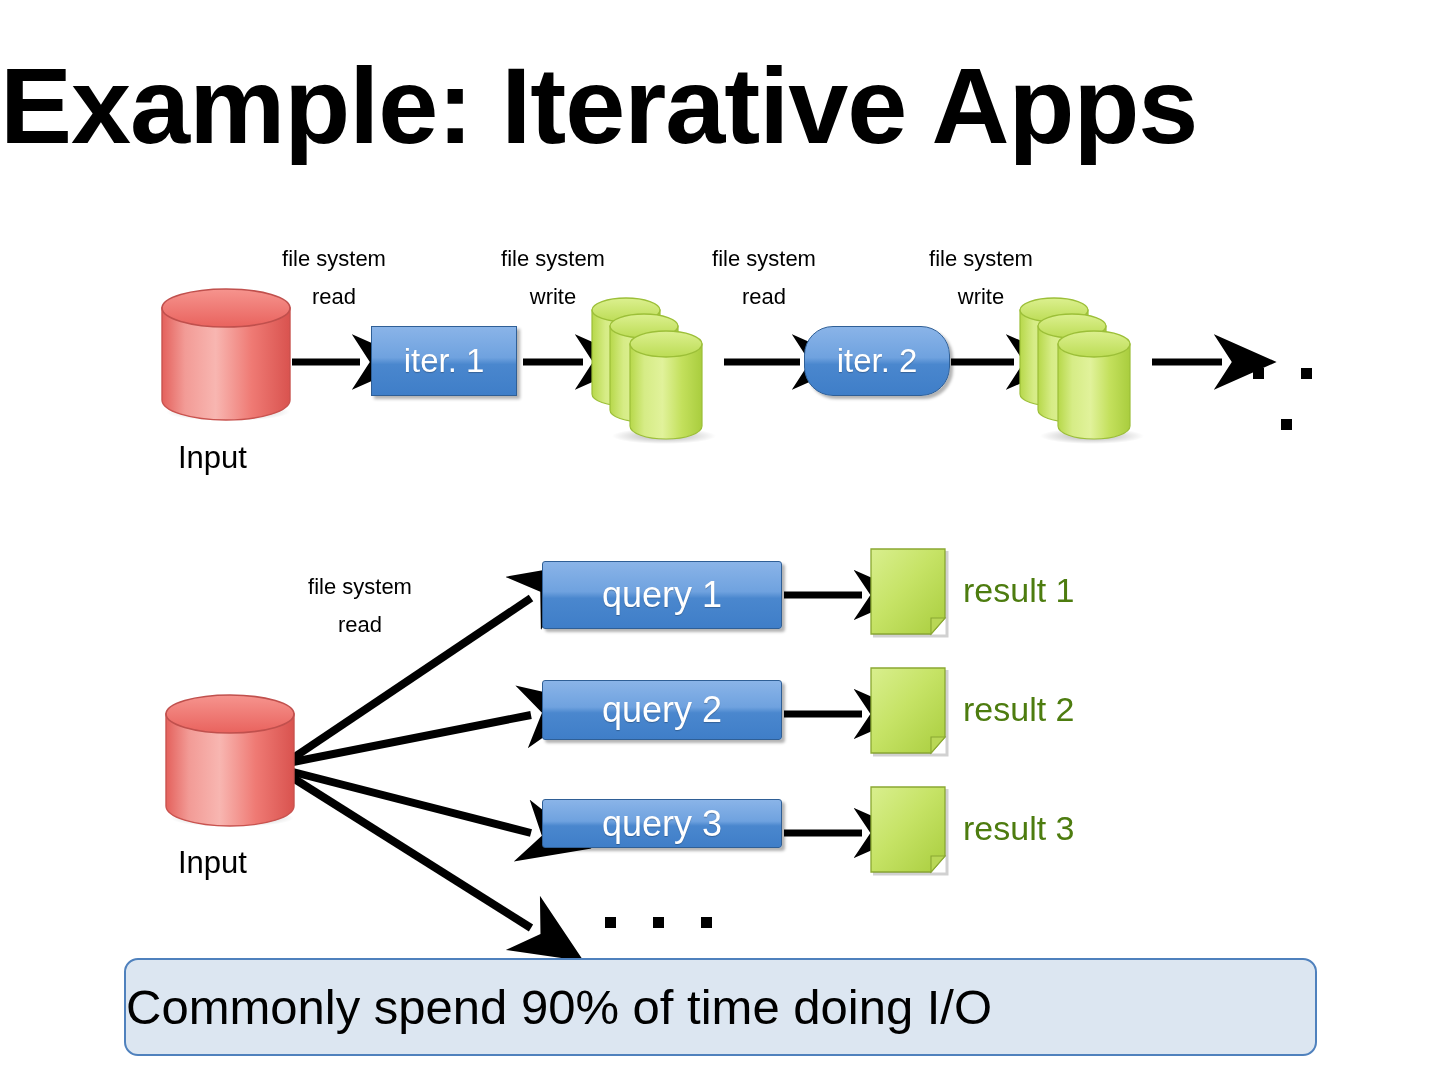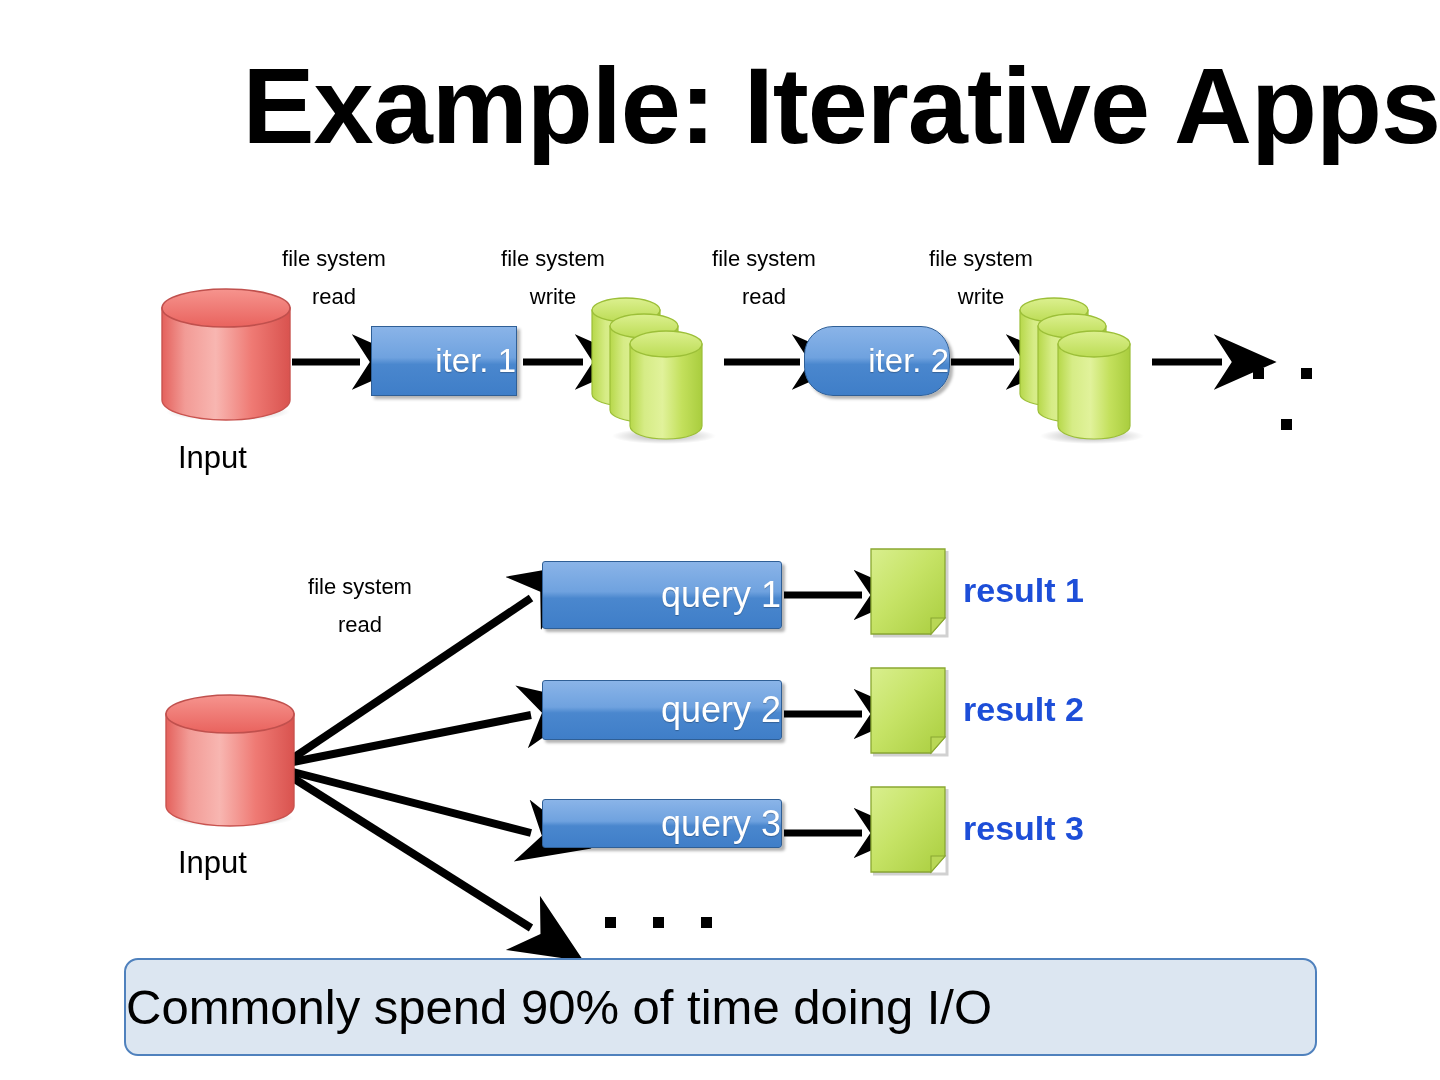--- a/index.html
+++ b/index.html
@@ -15,21 +15,21 @@
     font-family: "Liberation Sans", sans-serif;
     color: #000000;
   }
 
   
   #slide-title {
     position: absolute;
     left: 0;
     top: 52px;
     width: 1440px;
-    text-align: right;
+    text-align: left;
     font-family: "Liberation Sans", sans-serif;
     font-weight: bold;
     font-size: 108px;
     line-height: 1.0;
     letter-spacing: -1px;
     color: #000000;
     white-space: nowrap;
   }
 
   
@@ -45,36 +45,35 @@
   .input-label {
     position: absolute;
     font-size: 31px;
     color: #000000;
     font-family: "Liberation Sans", sans-serif;
     white-space: nowrap;
   }
   .result-label {
     position: absolute;
     font-size: 34px;
-    color: #1d4ed8;
+    color: #4d7c0f;
     font-family: "Liberation Sans", sans-serif;
     white-space: nowrap;
-    font-weight: bold;
   }
 
   
   .proc-box {
     position: absolute;
     box-sizing: border-box;
     border: 1px solid #2f5f96;
     background: linear-gradient(to bottom, #8ab4e8 0%, #6fa2df 45%, #4a87ce 55%, #3f7ec8 100%);
     box-shadow: 3px 3px 3px rgba(0,0,0,0.30);
     display: flex;
     align-items: center;
-    justify-content: flex-end;
+    justify-content: center;
     color: #ffffff;
     font-size: 33px;
     font-family: "Liberation Sans", sans-serif;
     text-shadow: 0 1px 1px rgba(0,0,0,0.25);
   }
   .proc-box.query {
     font-size: 36px;
     border-radius: 3px;
   }
 

